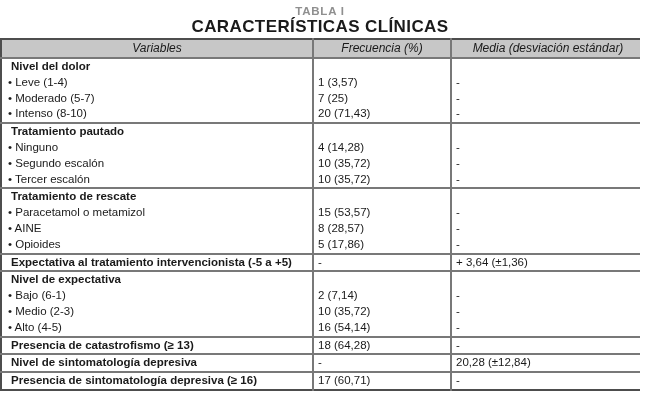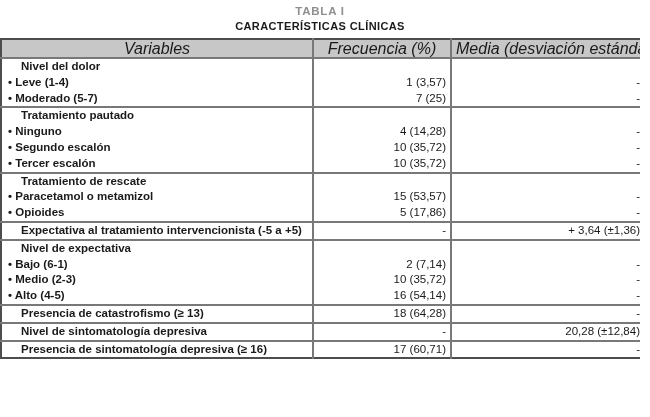--- a/index.html
+++ b/index.html
@@ -21,21 +21,21 @@
     line-height: 15px;
   }
   .title-line1 {
     color: #8f8f8f;
     font-size: 11.5px;
     font-weight: bold;
     letter-spacing: 0.8px;
   }
   .title-line2 {
     color: #1a1a1a;
-    font-size: 11px;
+    font-size: 17px;
     font-weight: bold;
     letter-spacing: 0.4px;
   }
   table.clinical {
     border-collapse: collapse;
     table-layout: fixed;
     width: 644px;
     margin: 4px auto 0 auto;
     border: 2px solid #4d4d4d;
   }
@@ -47,34 +47,34 @@
     line-height: 15.8px;
     padding: 0 4px;
     color: #1a1a1a;
     overflow: hidden;
     white-space: nowrap;
   }
   thead th {
     background: #c7c7c7;
     font-style: italic;
     font-weight: normal;
-    font-size: 16px;
+    font-size: 12px;
     text-align: center;
     height: 17px;
     border-bottom: 2px solid #787878;
   }
-  td.var   { text-align: left; padding-left: 19px; }
-  td.num   { text-align: right; }
+  td.var   { text-align: left; padding-left: 9px; }
+  td.num   { text-align: left; }
   
   th + th, td + td { border-left: 2px solid #787878; }
   
   tr.sec-start td { border-top: 2px solid #787878; }
   tr.group  td.var { font-weight: bold; }
   tr.single td.var { font-weight: bold; }
-  tr.item   td.var { font-weight: bold; padding-left: 6px; }
+  tr.item   td.var { font-weight: normal; padding-left: 6px; }
 </style>
 </head>
 <body>
 
 <div class="page">
 
   <div class="title-block">
     <div class="title-line1">TABLA I</div>
     <div class="title-line2">CARACTERÍSTICAS CLÍNICAS</div>
   </div>
@@ -101,20 +101,25 @@
       <tr class="item">
         <td class="var">• Leve (1-4)</td>
         <td class="num">1 (3,57)</td>
         <td class="num">-</td>
       </tr>
       <tr class="item">
         <td class="var">• Moderado (5-7)</td>
         <td class="num">7 (25)</td>
         <td class="num">-</td>
       </tr>
+      <tr class="item">
+        <td class="var">• Intenso (8-10)</td>
+        <td class="num">20 (71,43)</td>
+        <td class="num">-</td>
+      </tr>
       <tr class="group sec-start">
         <td class="var">Tratamiento pautado</td>
         <td class="num"></td>
         <td class="num"></td>
       </tr>
       <tr class="item">
         <td class="var">• Ninguno</td>
         <td class="num">4 (14,28)</td>
         <td class="num">-</td>
       </tr>
@@ -132,20 +137,25 @@
         <td class="var">Tratamiento de rescate</td>
         <td class="num"></td>
         <td class="num"></td>
       </tr>
       <tr class="item">
         <td class="var">• Paracetamol o metamizol</td>
         <td class="num">15 (53,57)</td>
         <td class="num">-</td>
       </tr>
       <tr class="item">
+        <td class="var">• AINE</td>
+        <td class="num">8 (28,57)</td>
+        <td class="num">-</td>
+      </tr>
+      <tr class="item">
         <td class="var">• Opioides</td>
         <td class="num">5 (17,86)</td>
         <td class="num">-</td>
       </tr>
       <tr class="single sec-start">
         <td class="var">Expectativa al tratamiento intervencionista (-5 a +5)</td>
         <td class="num">-</td>
         <td class="num">+ 3,64 (±1,36)</td>
       </tr>
       <tr class="group sec-start">

